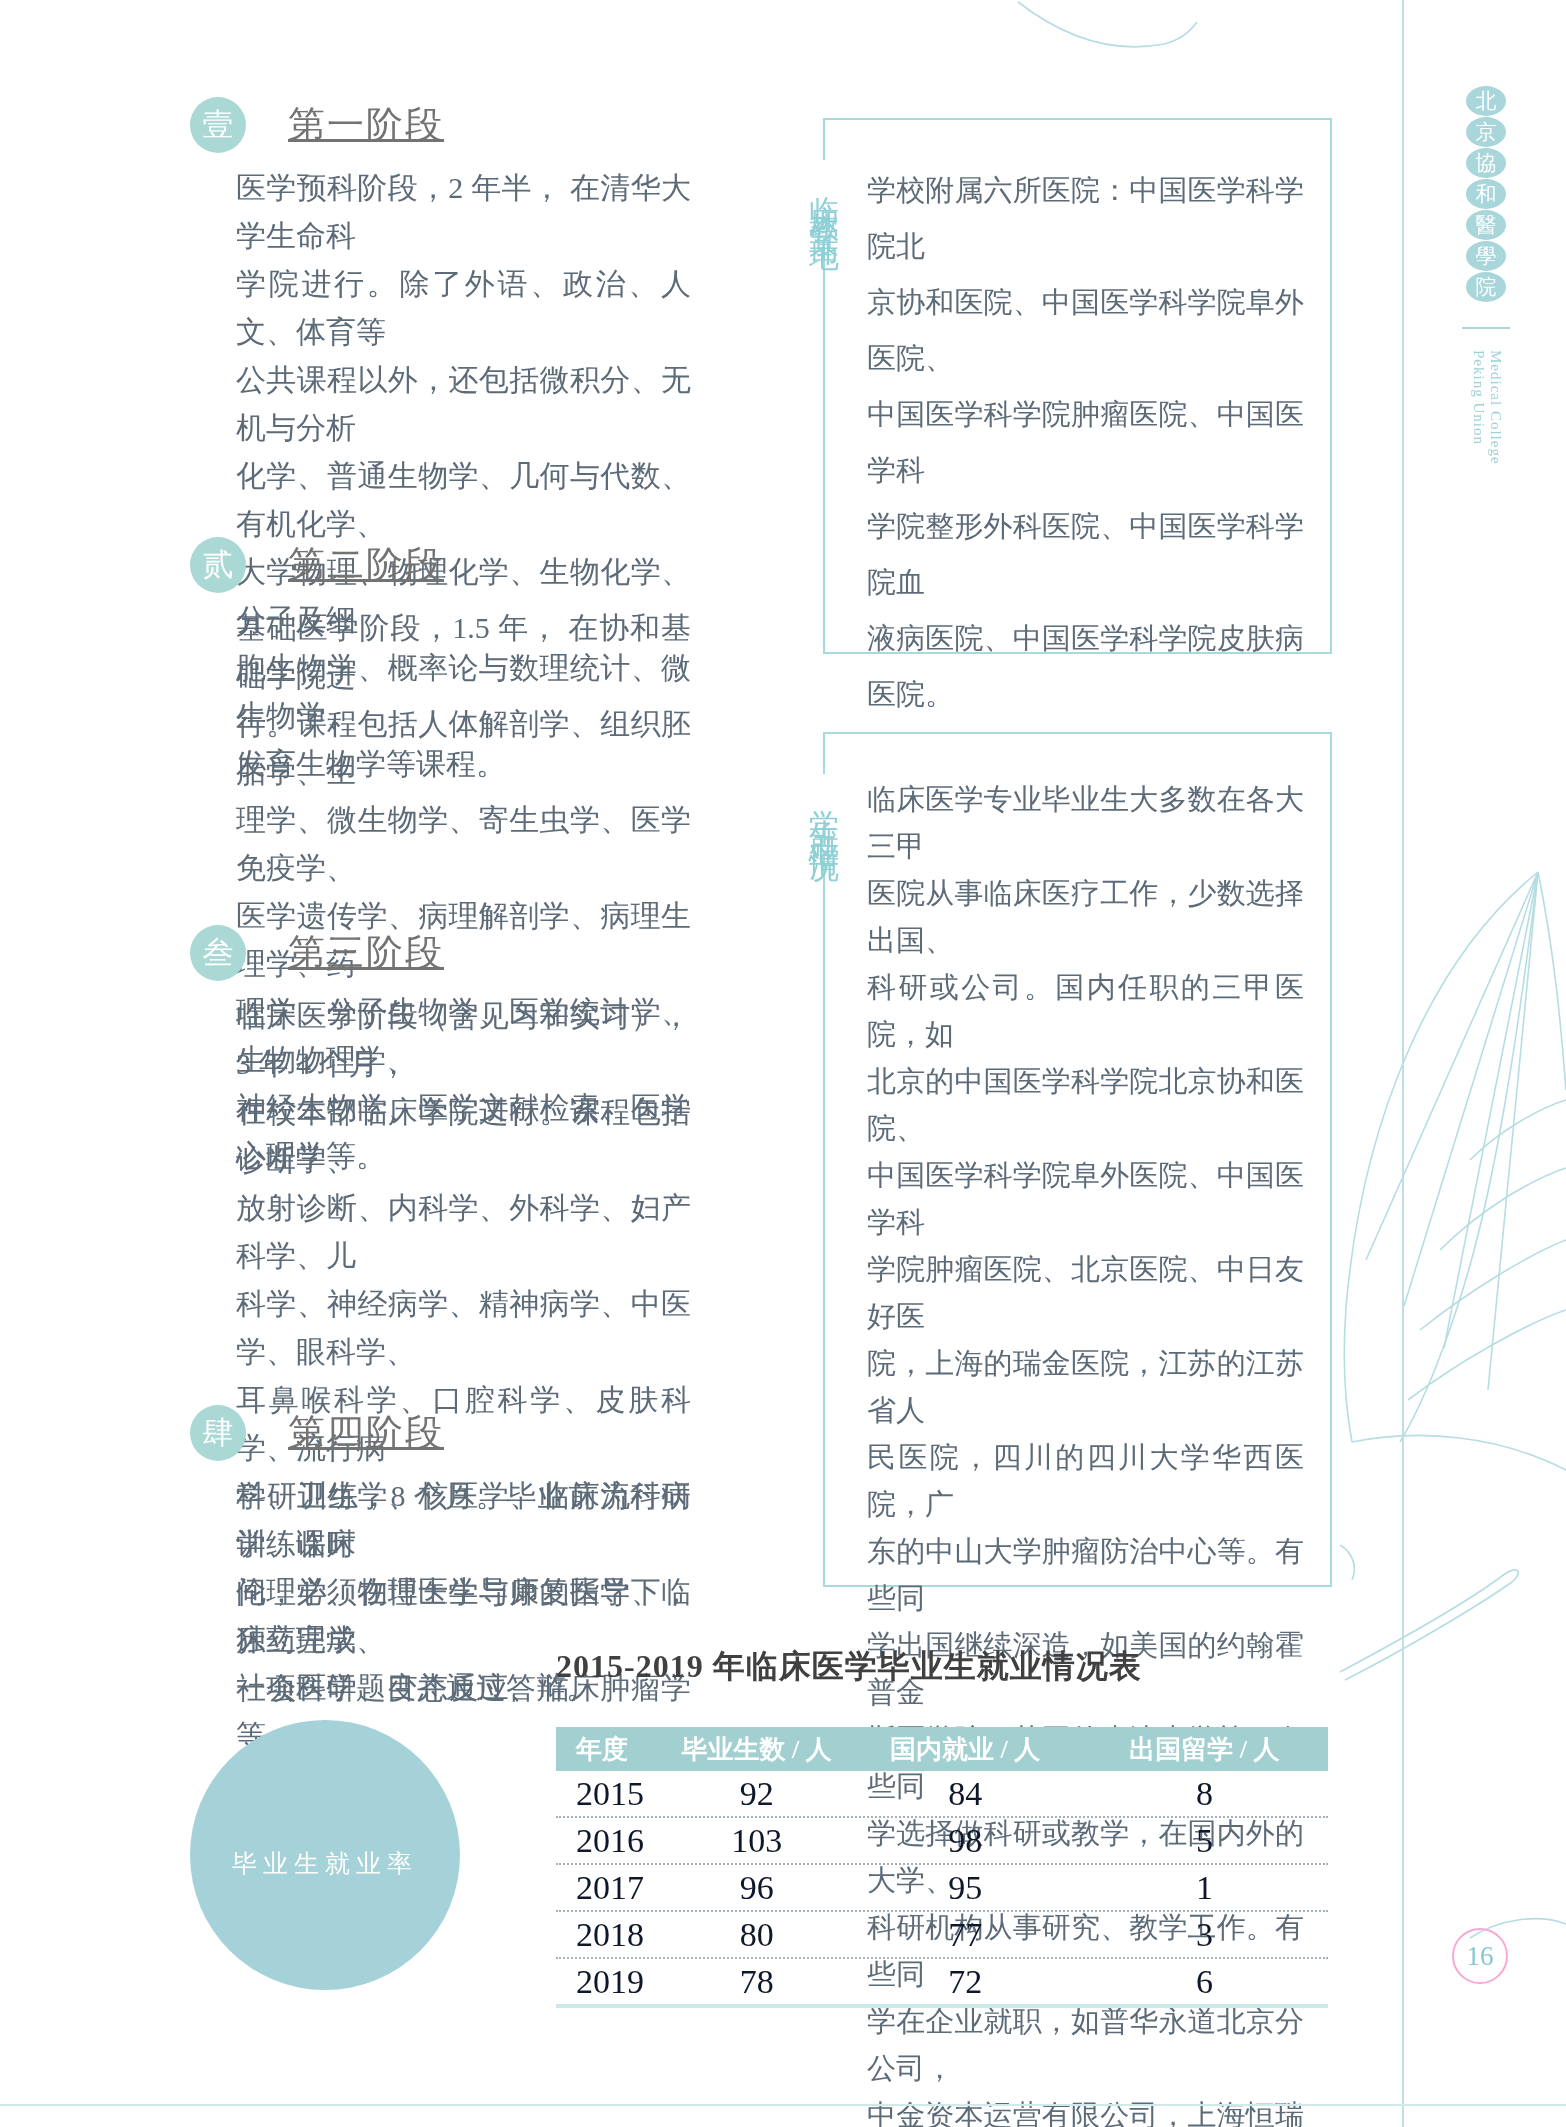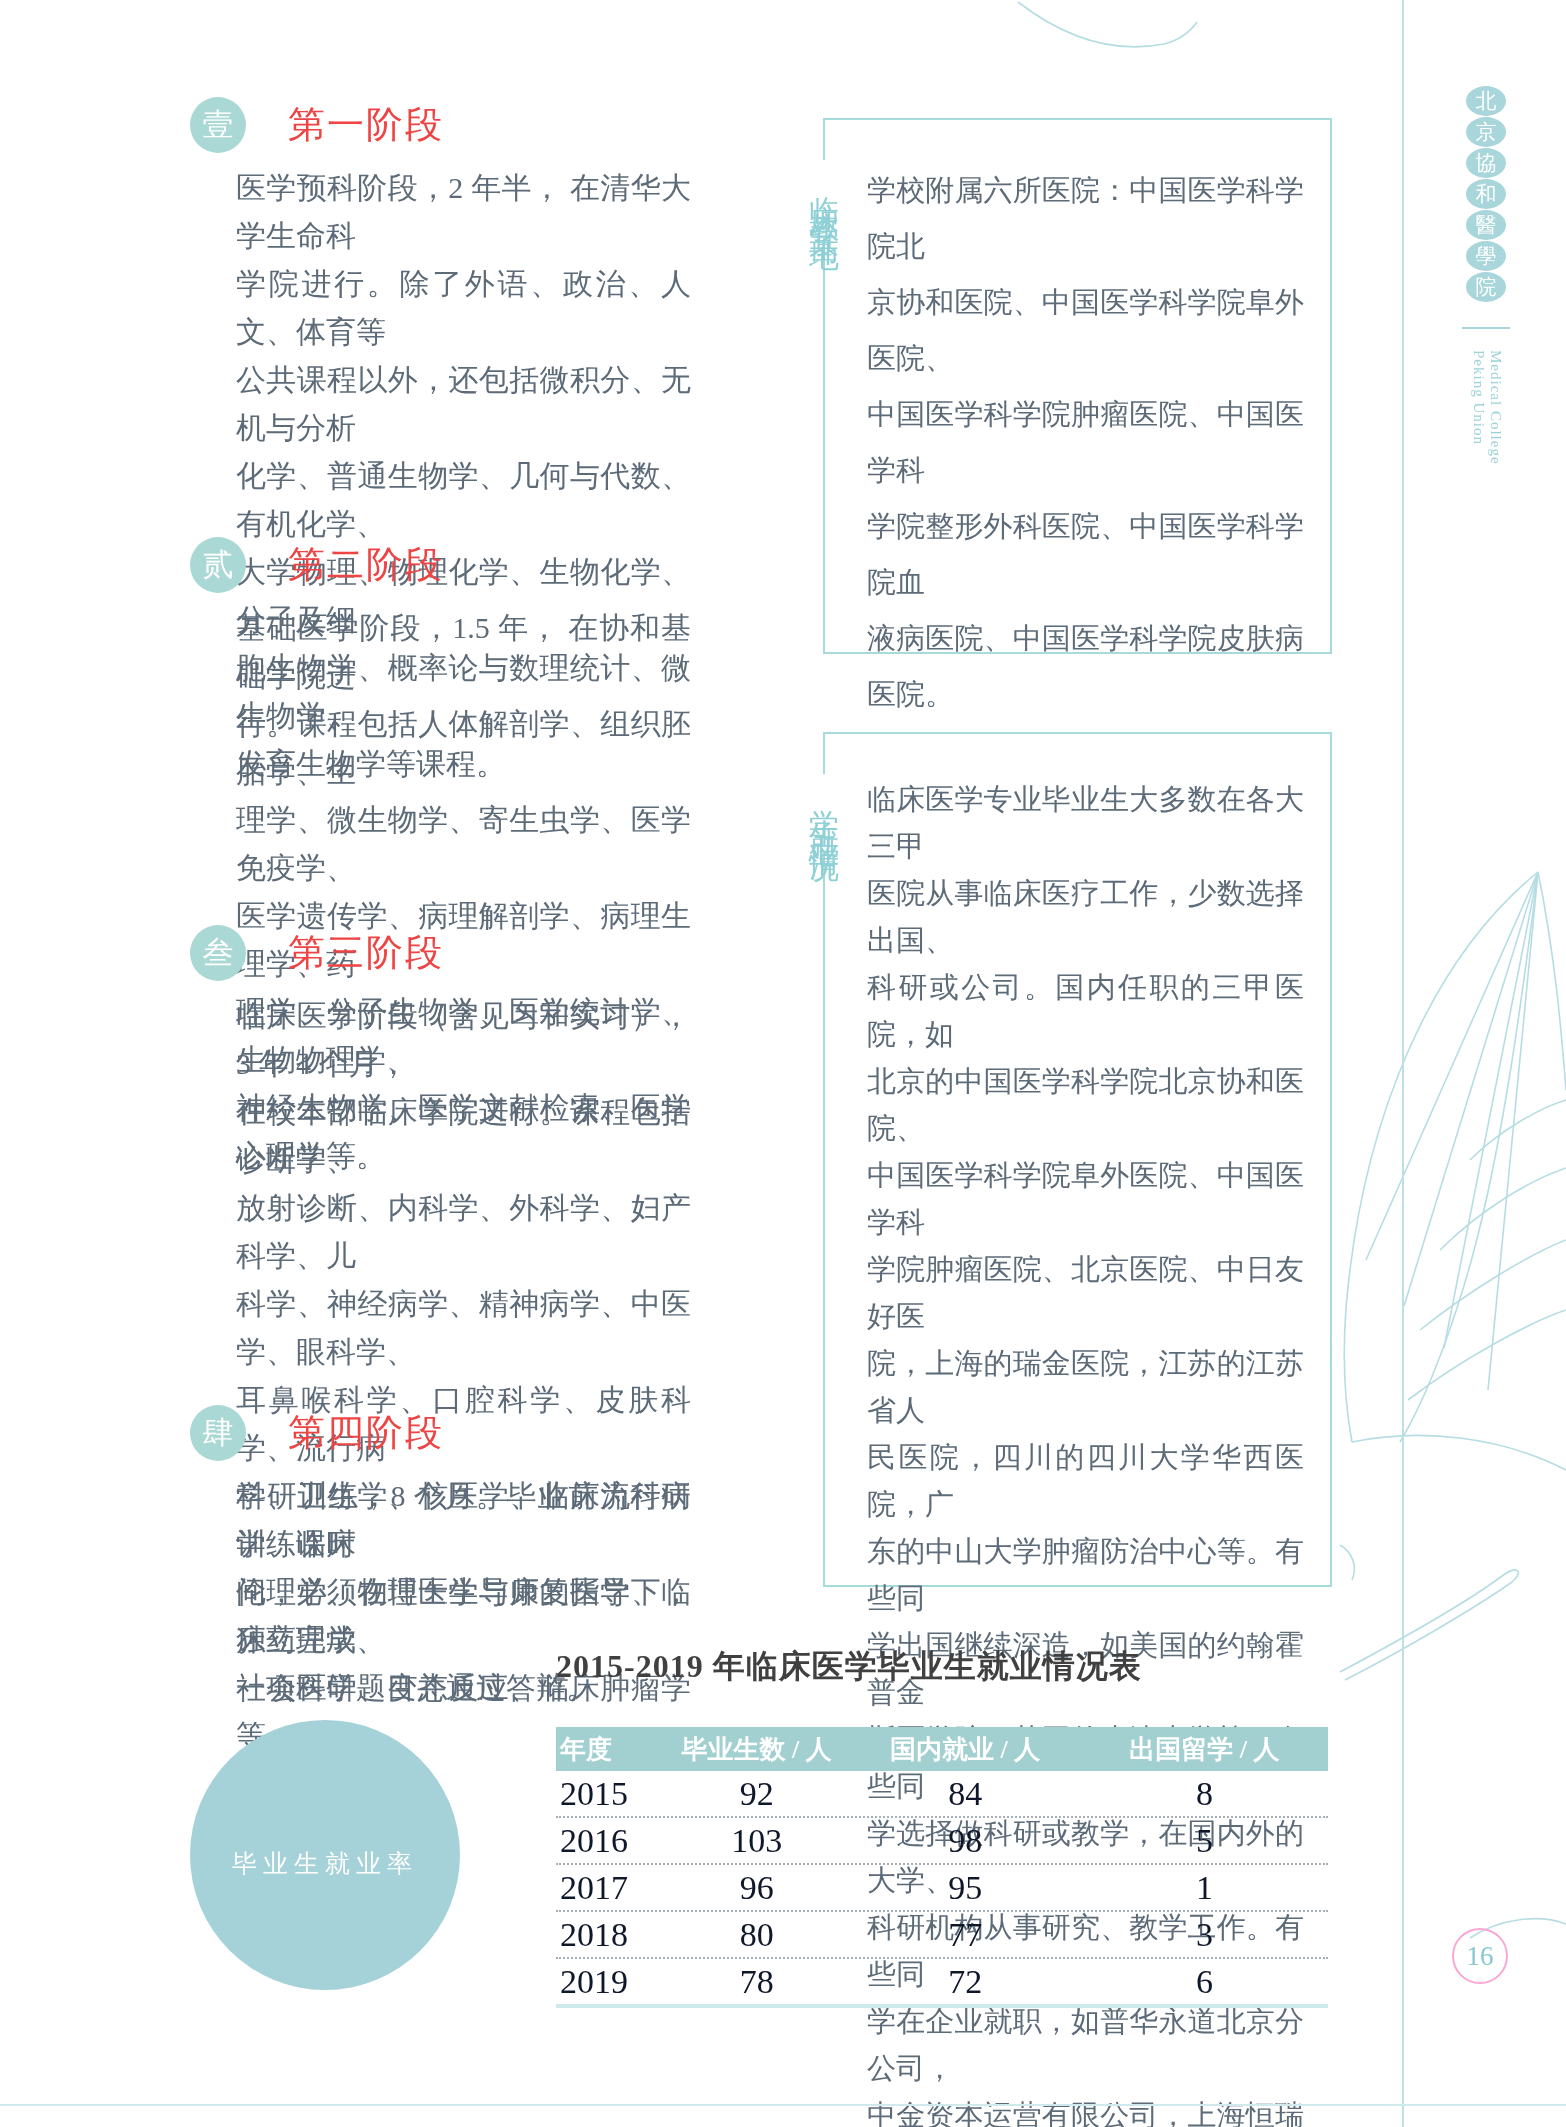--- a/index.html
+++ b/index.html
@@ -11,21 +11,21 @@
   
   svg.deco{position:absolute;left:0;top:0;width:1566px;height:2127px;pointer-events:none;}
   
   .stage{position:absolute;left:190px;width:560px;}
   .stage-head{display:flex;align-items:center;gap:42px;height:58px;}
   .numeral{
     width:56px;height:56px;border-radius:50%;background:#a9d8d5;color:#ffffff;
     display:flex;align-items:center;justify-content:center;
     font-size:31px;flex:0 0 auto;
   }
-  .stage-title{margin:0;font-size:37px;font-weight:500;color:#ef4444;letter-spacing:2px;}
+  .stage-title{margin:0;font-size:37px;font-weight:500;color:#737373;letter-spacing:2px;text-decoration:underline;}
   .stage-body{
     margin:10px 0 0 46px;width:455px;
     font-size:30px;line-height:48px;color:#5d6b79;
     white-space:pre-line;text-align:justify;
   }
   
   .tbox{position:absolute;left:823px;width:505px;border:2px solid #a7dadb;background:#ffffff;}
   .box-1{top:118px;height:532px;}
   .box-2{top:732px;height:851px;}
   .box-label{
@@ -53,21 +53,21 @@
   .badge-caption{font-size:25px;letter-spacing:6px;margin-top:16px;}
   .emp-title{
     position:absolute;left:556px;top:1645px;
     font-size:32px;font-weight:600;color:#404040;letter-spacing:1px;
   }
   .emp-table{position:absolute;left:556px;top:1727px;width:772px;}
   .emp-row{display:flex;align-items:center;}
   .emp-head{background:#a2cfd0;color:#ffffff;height:44px;font-size:26px;font-weight:600;}
   .emp-body-row{height:45px;font-size:34px;color:#0f172a;}
   .emp-body-row + .emp-body-row{border-top:2px dotted #a7b0b6;}
-  .c1{width:14%;padding-left:4px;box-sizing:border-box;text-align:left;}
+  .c1{width:14%;padding-left:20px;box-sizing:border-box;text-align:left;}
   .c2{width:24%;text-align:center;}
   .c3{width:30%;text-align:center;}
   .c4{width:32%;text-align:center;}
   .emp-foot{height:0;border-top:4px solid #cde9ec;}
   
   .sidebar-line{position:absolute;left:1402px;top:0;width:2px;height:2127px;background:#bedfe4;}
   .brand{position:absolute;left:1466px;top:86px;display:flex;flex-direction:column;gap:1px;}
   .seal{
     width:40px;height:30px;border-radius:50%;background:#a8d6da;color:#ffffff;
     display:flex;align-items:center;justify-content:center;font-size:21px;

